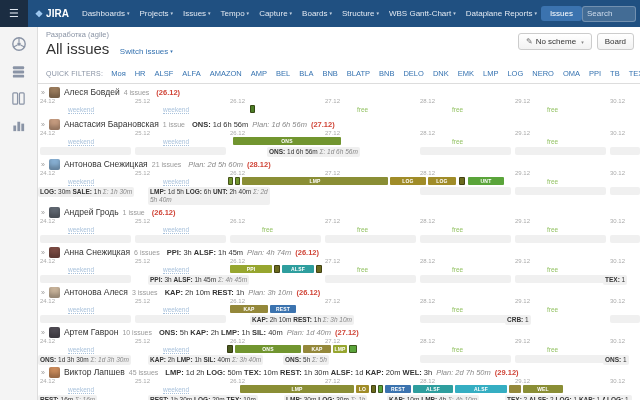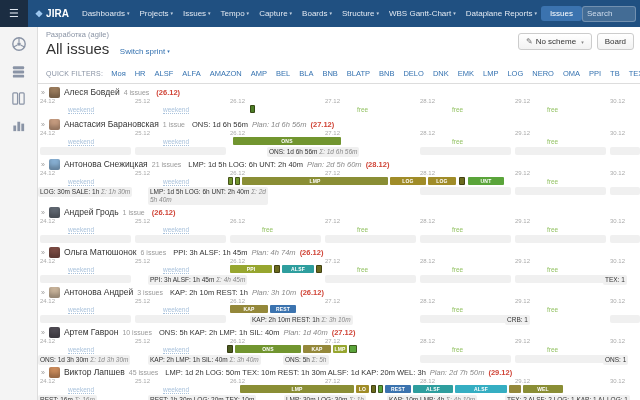--- a/index.html
+++ b/index.html
@@ -40,21 +40,21 @@
   .qf-link{font-size:7.5px;color:#3572b0;margin-right:9px;cursor:pointer}
   
   .rows{padding-top:3px}
   .row{margin-bottom:2px}
   .row-head{display:flex;align-items:center;gap:4px;height:11px;line-height:11px;padding-left:3px;white-space:nowrap;overflow:hidden}
   .chev{color:#999;font-size:7px;cursor:pointer}
   .avatar{width:11px;height:11px;border-radius:2px;flex:0 0 auto;box-shadow:inset 0 -4px 4px rgba(0,0,0,.25);cursor:pointer}
   .uname{font-size:8.5px;color:#333;cursor:pointer}
   .uissues{font-size:7px;color:#999;margin-right:3px}
   .work{font-size:7.5px;color:#333}
-  .work b,.cell b{font-weight:normal}
+  .work b,.cell b{font-weight:bold}
   .plan{font-size:7.5px;color:#888;font-style:italic}
   .due{font-size:7.5px;color:#d04437;font-weight:bold}
   .row-body{position:relative}
   .dlab{position:absolute;top:0;font-size:6px;color:#ababab;line-height:7px}
   .wk{position:absolute;top:8px;font-size:6.5px;color:#a9c2dc;border-bottom:1px dotted #a9c2dc;line-height:7px}
   .free{position:absolute;top:8px;font-size:6.5px;color:#93c263;line-height:8px}
   .bar{position:absolute;top:7px;height:8px;border-radius:1px;font-size:5px;color:#fff;font-weight:bold;
     text-align:center;line-height:8px;overflow:hidden;letter-spacing:.2px;cursor:pointer}
   .bar.sq{border:1px solid rgba(40,40,10,.6)}
   .cell{position:absolute;top:17px;background:#f0f0f0;border-radius:2px;font-size:6.5px;line-height:8px;
@@ -116,21 +116,21 @@
         <rect x="11" y="6" width="3" height="8" fill="#8a94a6"></rect>
       </svg>
   </span>
 </div>
 
 <div class="main">
   <div class="page-header">
     <div class="crumb">Разработка (agile)</div>
     <div class="title-line">
       <span class="title">All issues</span>
-      <span class="switch"><span>Switch sprint</span><span class="caret">▾</span></span>
+      <span class="switch"><span>Switch issues</span><span class="caret">▾</span></span>
     </div>
     <div class="header-buttons">
       <button class="btn">
         <span class="pencil">✎</span>
         <span>No scheme</span>
         <span class="caret">▾</span>
       </button>
       <button class="btn">
           <span>Board</span>
         </button>
@@ -194,21 +194,20 @@
           <div class="cell empty" style="left: 477px; width: 91px;"></div>
           <div class="cell empty" style="left: 572px; width: 30px;"></div>
         </div>
       </div>
       <div class="row">
         <div class="row-head">
           <span class="chev">»</span>
           <span class="avatar" style="background: rgb(134, 174, 209);"></span>
           <span class="uname">Антонова Снежицкая</span>
           <span class="uissues">21 issues</span>
-          <span class="work"><b>LMP:</b> 1d 5h <b>LOG:</b> 6h <b>UNT:</b> 2h 40m</span>
           <span class="plan">Plan: 2d 5h 60m</span>
           <span class="due">(28.12)</span>
         </div>
         <div class="row-body" style="height: 35px;">
           <span class="dlab" style="left: 2px;">24.12</span>
           <span class="dlab" style="left: 97px;">25.12</span>
           <span class="dlab" style="left: 192px;">26.12</span>
           <span class="dlab" style="left: 287px;">27.12</span>
           <span class="dlab" style="left: 382px;">28.12</span>
           <span class="dlab" style="left: 477px;">29.12</span>
@@ -258,21 +257,21 @@
           <div class="cell empty" style="left: 287px; width: 91px;"></div>
           <div class="cell empty" style="left: 382px; width: 91px;"></div>
           <div class="cell empty" style="left: 477px; width: 91px;"></div>
           <div class="cell empty" style="left: 572px; width: 30px;"></div>
         </div>
       </div>
       <div class="row">
         <div class="row-head">
           <span class="chev">»</span>
           <span class="avatar" style="background: rgb(122, 74, 66);"></span>
-          <span class="uname">Ольга Матюшонок</span>
+          <span class="uname">Анна Снежицкая</span>
           <span class="uissues">6 issues</span>
           <span class="work"><b>PPI:</b> 3h <b>ALSF:</b> 1h 45m</span>
           <span class="plan">Plan: 4h 74m</span>
           <span class="due">(26.12)</span>
         </div>
         <div class="row-body" style="height: 27px;">
           <span class="dlab" style="left: 2px;">24.12</span>
           <span class="dlab" style="left: 97px;">25.12</span>
           <span class="dlab" style="left: 192px;">26.12</span>
           <span class="dlab" style="left: 287px;">27.12</span>
@@ -293,21 +292,21 @@
           <div class="cell empty" style="left: 287px; width: 91px;"></div>
           <div class="cell empty" style="left: 382px; width: 91px;"></div>
           <div class="cell empty" style="left: 477px; width: 91px;"></div>
           <div class="cell" style="left: 565px;"><b>TEX:</b> 1</div>
         </div>
       </div>
       <div class="row">
         <div class="row-head">
           <span class="chev">»</span>
           <span class="avatar" style="background: rgb(199, 178, 153);"></span>
-          <span class="uname">Антонова Андрей</span>
+          <span class="uname">Антонова Алеся</span>
           <span class="uissues">3 issues</span>
           <span class="work"><b>KAP:</b> 2h 10m <b>REST:</b> 1h</span>
           <span class="plan">Plan: 3h 10m</span>
           <span class="due">(26.12)</span>
         </div>
         <div class="row-body" style="height: 27px;">
           <span class="dlab" style="left: 2px;">24.12</span>
           <span class="dlab" style="left: 97px;">25.12</span>
           <span class="dlab" style="left: 192px;">26.12</span>
           <span class="dlab" style="left: 287px;">27.12</span>

